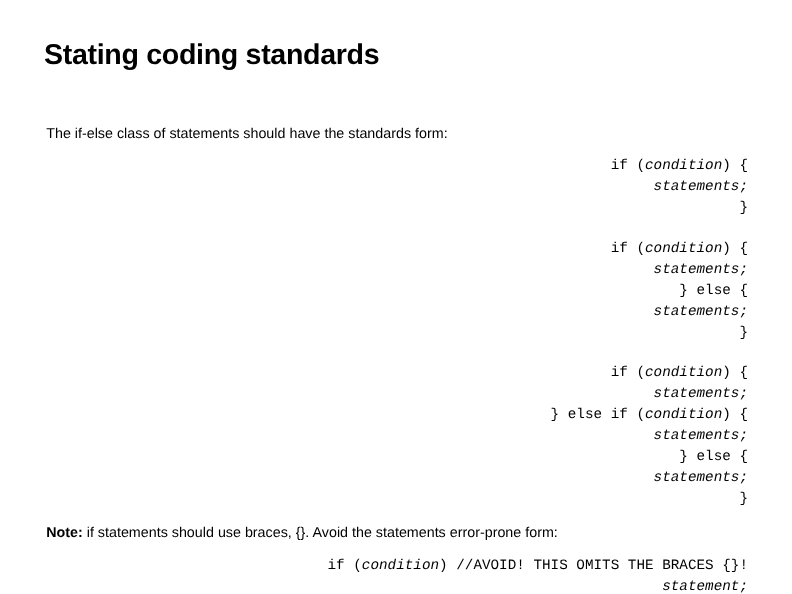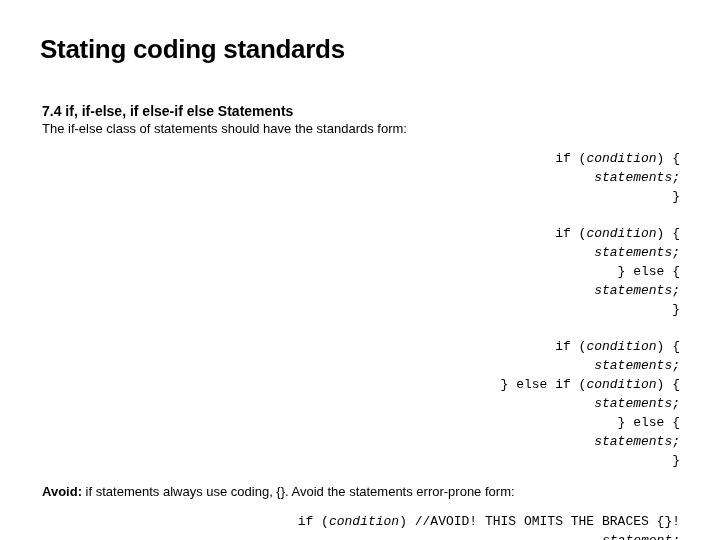--- a/index.html
+++ b/index.html
@@ -1,34 +1,33 @@
 <!DOCTYPE html>
 <html><head>
   <meta charset="utf-8">
   <style>
     * { margin: 0; padding: 0; box-sizing: border-box; }
     html, body { width: 720px; height: 540px; background: #fff; font-family: Arial, Helvetica, sans-serif; color: #000; }
     .slide { padding: 34px 40px 20px 40px; }
-    .title { font-size: 26px; font-weight: 700; letter-spacing: -0.3px; margin-bottom: 38px; }
+    .title { font-size: 26px; font-weight: 700; letter-spacing: -0.3px; margin-bottom: 48px; }
     .section { margin-left: 2px; }
     .sec-heading { font-size: 14px; font-weight: 700; margin-bottom: 2px; }
     .intro { font-size: 13px; margin-bottom: 14px; }
     .mono { font-family: Liberation Sans, sans-serif; }
     pre.code { font-family: Liberation Mono, monospace; font-size: 13px; line-height: 1.45; white-space: pre; margin-bottom: 14px; text-align: right; }
     .ital { font-style: italic; }
     .note { font-size: 13px; margin: 6px 0 14px 0; }
   </style>
 </head>
 <body>
 
 <div class="slide">
   <h1 class="title">Stating coding standards</h1>
 
   <div class="section">
-    <div class="sec-heading">7.4 if, if-else, if else-if else Statements</div>
 
     <div class="intro">
       <span>The </span><span class="mono">if-else</span><span> class of statements should have the standards form:</span>
     </div>
 
     <pre class="code"><span>if (</span><span class="ital">condition</span><span>) {
     </span><span class="ital">statements;</span><span>
 }
 
 if (</span><span class="ital">condition</span><span>) {
@@ -39,20 +38,20 @@
 
 if (</span><span class="ital">condition</span><span>) {
     </span><span class="ital">statements;</span><span>
 } else if (</span><span class="ital">condition</span><span>) {
     </span><span class="ital">statements;</span><span>
 } else {
     </span><span class="ital">statements;</span><span>
 }</span></pre>
 
     <div class="note">
-      <b>Avoid:</b>
-      <span class="mono">if</span><span> statements always use coding, </span><span class="mono">{}</span><span>. Avoid the statements error-prone form:</span>
+      <b>Note:</b>
+      <span class="mono">if</span><span> statements should use braces, </span><span class="mono">{}</span><span>. Avoid the statements error-prone form:</span>
     </div>
 
     <pre class="code"><span>if (</span><span class="ital">condition</span><span>) //AVOID! THIS OMITS THE BRACES {}!
     </span><span class="ital">statement;</span></pre>
   </div>
 </div>
 
 </body></html>

